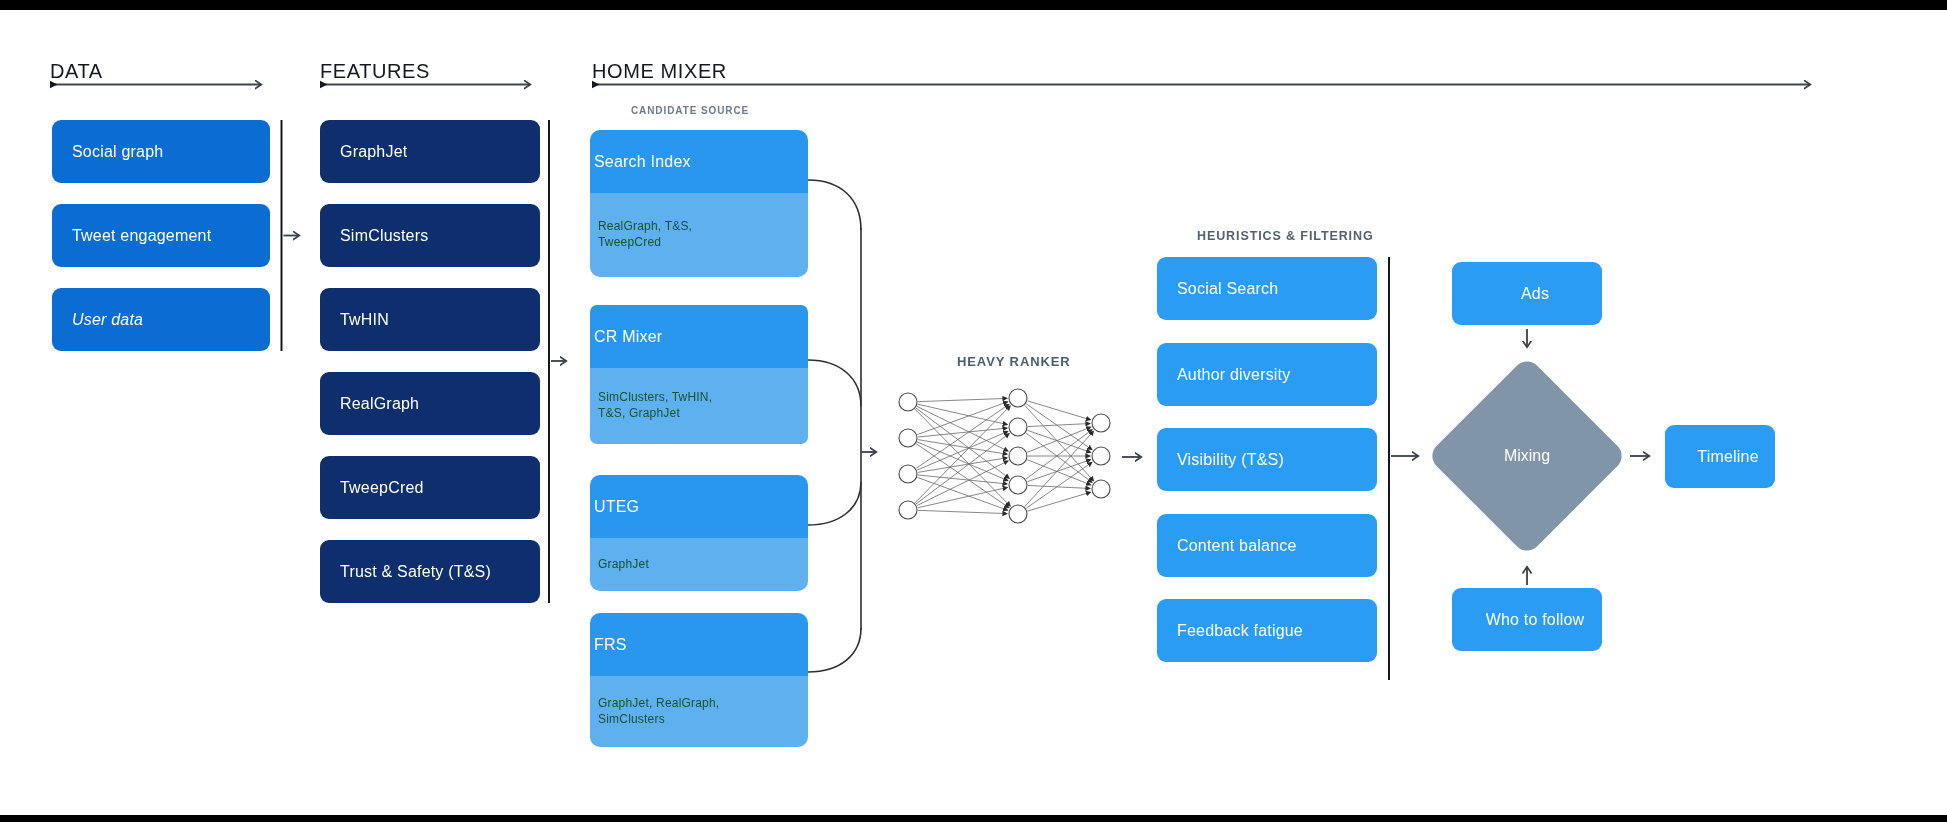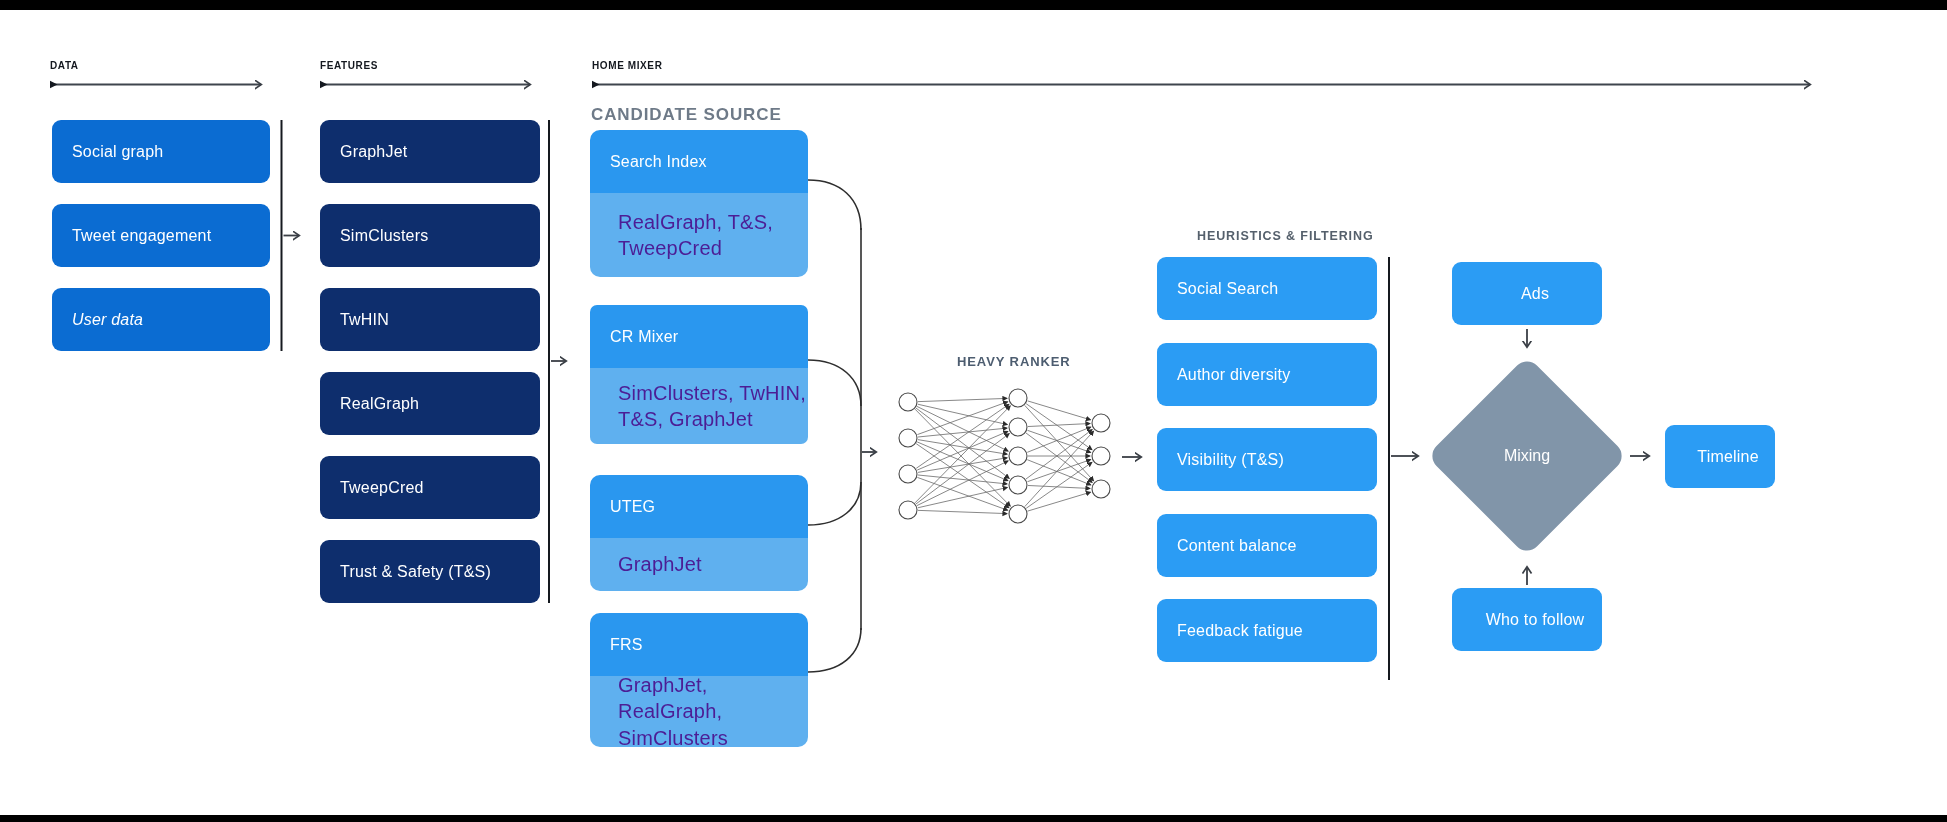--- a/index.html
+++ b/index.html
@@ -7,50 +7,50 @@
     position:relative;width:1947px;height:822px;overflow:hidden;background:#ffffff;
     font-family:"Liberation Sans", sans-serif;
   }
   .bar{position:absolute;left:0;width:1947px;background:var(--bar,#000);}
   .bar.top{top:0;height:10px;}
   .bar.bottom{top:815px;height:7px;}
 
   svg.overlay{position:absolute;left:0;top:0;z-index:1;}
 
   .hdr{
-    position:absolute;z-index:2;font-size:10px;font-weight:bold;color:#14181f;
+    position:absolute;z-index:2;font-size:20px;font-weight:normal;color:#14181f;
     letter-spacing:0.6px;white-space:nowrap;
   }
   .sublabel{
-    position:absolute;z-index:2;font-size:17px;font-weight:bold;color:#6e7a88;
-    letter-spacing:0.9px;white-space:nowrap;
+    position:absolute;z-index:2;font-size:10px;font-weight:bold;color:#6e7a88;
+    letter-spacing:0.9px;white-space:nowrap;margin-left:40px;
   }
   .slate-label{
     position:absolute;z-index:2;font-size:13px;font-weight:bold;color:#4d5d70;
     letter-spacing:0.9px;white-space:nowrap;
   }
 
   .box{
     position:absolute;z-index:2;border-radius:9px;color:#ffffff;
     display:flex;align-items:center;font-size:16px;font-weight:500;
     padding-left:20px;box-sizing:border-box;letter-spacing:0.2px;
   }
   .box.data-blue{background:var(--data-box,#0b6cd2);}
   .box.navy{background:var(--features-box,#0e2e6d);}
   .box.action{background:var(--action-box,#2b9cf4);}
   .box.centered{justify-content:center;padding-left:16px;}
 
   .cand-group{position:absolute;z-index:2;width:218px;border-radius:10px;overflow:hidden;}
   .cand-top{
     background:var(--candidate-top,#2a97ef);color:#fff;display:flex;align-items:center;
-    padding-left:20px;font-size:16px;font-weight:500;box-sizing:border-box;letter-spacing:0.2px;
+    padding-left:4px;font-size:16px;font-weight:500;box-sizing:border-box;letter-spacing:0.2px;
   }
   .cand-sub{
-    background:var(--candidate-bottom,#5fb0ef);color:#4c1d95;display:flex;align-items:center;
-    padding-left:28px;font-size:20px;font-weight:500;box-sizing:border-box;
+    background:var(--candidate-bottom,#5fb0ef);color:#14532d;display:flex;align-items:center;
+    padding-left:8px;font-size:12px;font-weight:500;box-sizing:border-box;
     white-space:pre-line;line-height:1.32;letter-spacing:0.2px;
   }
 
   .diamond{
     position:absolute;z-index:2;width:142px;height:142px;left:1456px;top:385px;
     background:var(--diamond,#8195a9);transform:rotate(45deg);border-radius:14px;
   }
   .diamond-label{
     position:absolute;z-index:3;left:1456px;top:385px;width:142px;height:142px;
     display:flex;align-items:center;justify-content:center;color:#fff;font-size:16px;font-weight:500;

